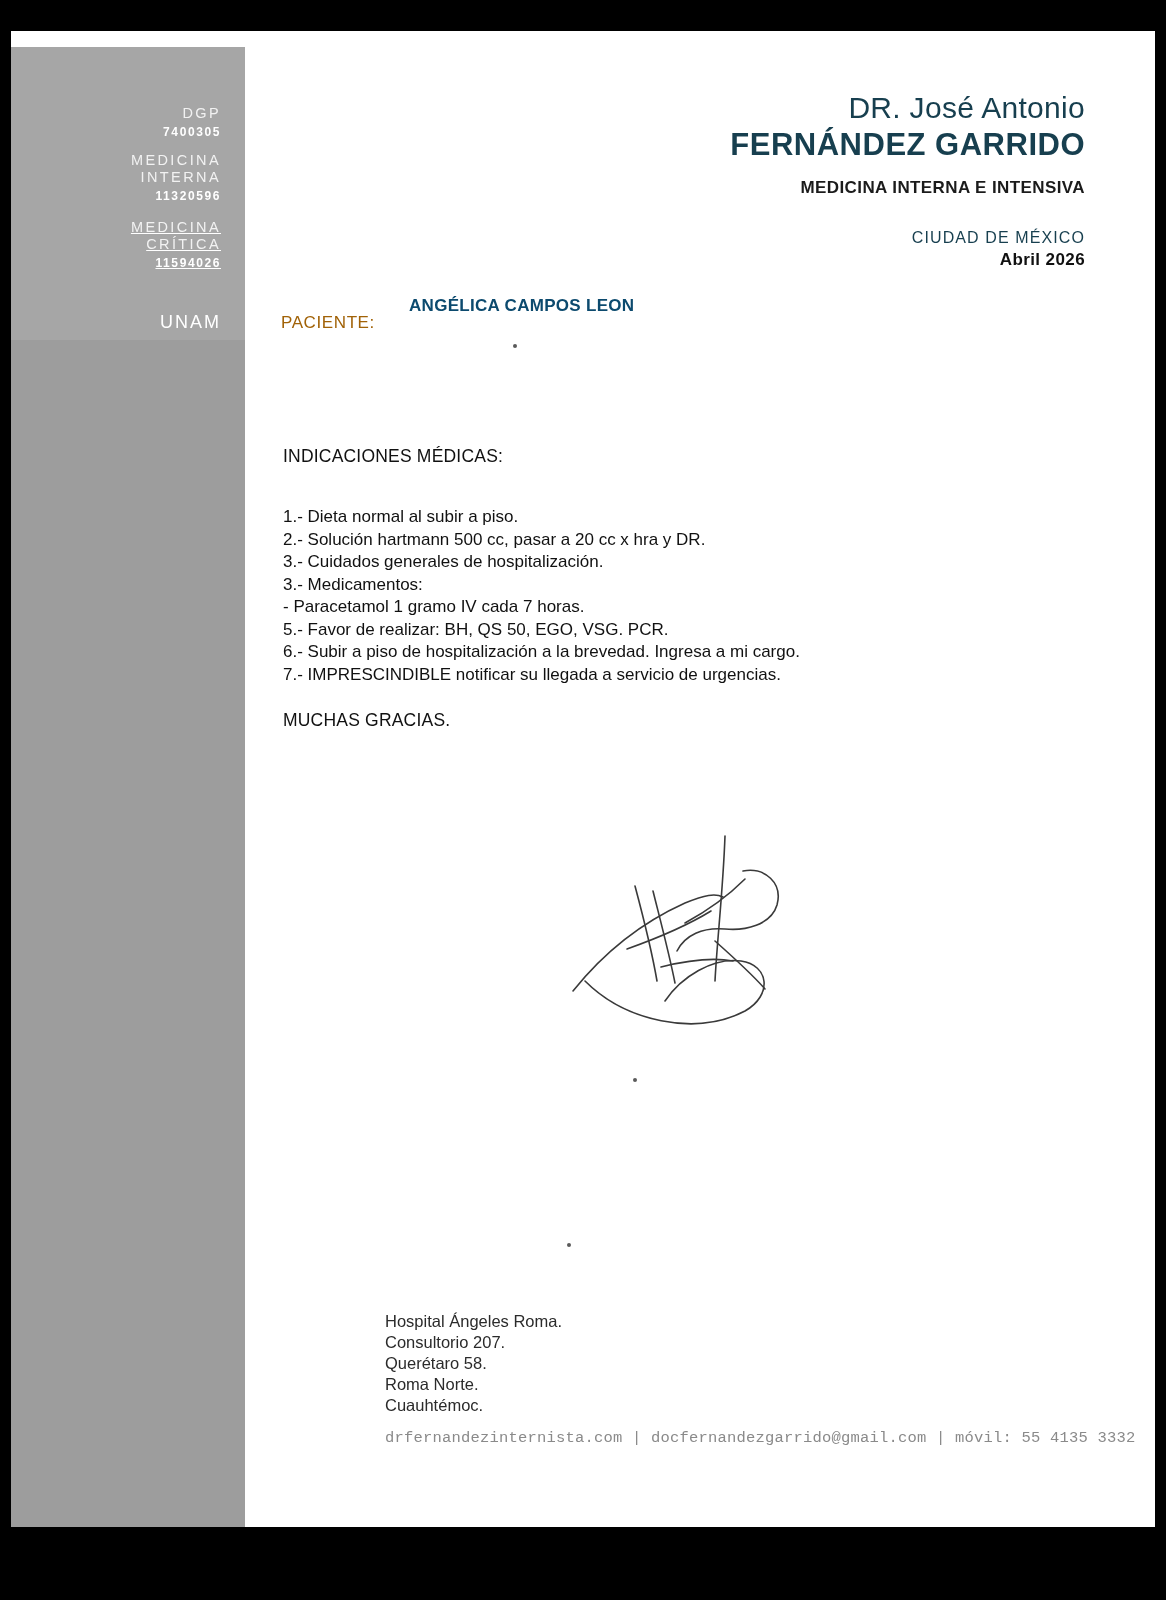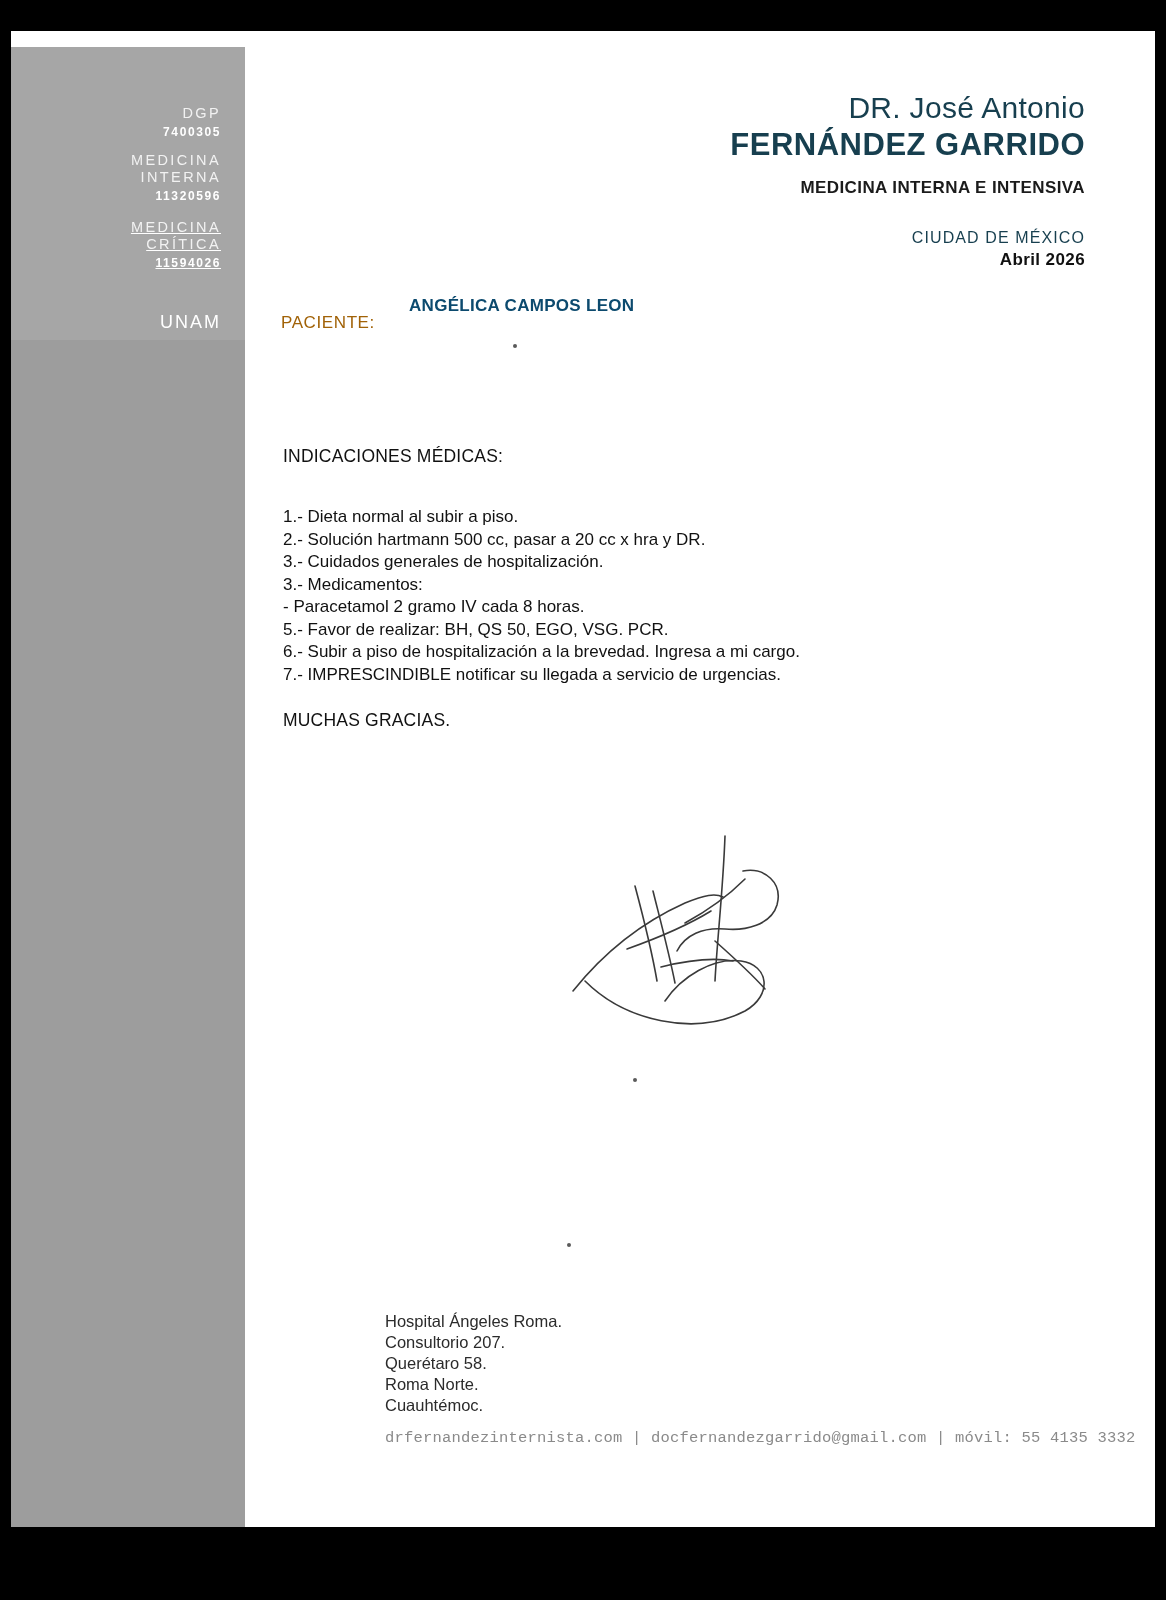--- a/index.html
+++ b/index.html
@@ -264,21 +264,21 @@
 
     <div class="dot1"></div>
 
     <div class="heading">INDICACIONES MÉDICAS:</div>
 
     <div class="orders">
       <div>1.- Dieta normal al subir a piso.</div>
       <div>2.- Solución hartmann 500 cc, pasar a 20 cc x hra y DR.</div>
       <div>3.- Cuidados generales de hospitalización.</div>
       <div>3.- Medicamentos:</div>
-      <div>- Paracetamol 2 gramo IV cada 8 horas.</div>
+      <div>- Paracetamol 1 gramo IV cada 7 horas.</div>
       <div>5.- Favor de realizar: BH, QS 50, EGO, VSG. PCR.</div>
       <div>6.- Subir a piso de hospitalización a la brevedad. Ingresa a mi cargo.</div>
       <div>7.- IMPRESCINDIBLE notificar su llegada a servicio de urgencias.</div>
     </div>
 
     <div class="thanks">MUCHAS GRACIAS.</div>
 
     <div class="signature">
       <svg width="280" height="220" viewBox="0 0 280 220" fill="none" xmlns="http://www.w3.org/2000/svg">
         <g stroke="#3a3a3a" stroke-width="1.6" fill="none" stroke-linecap="round">

